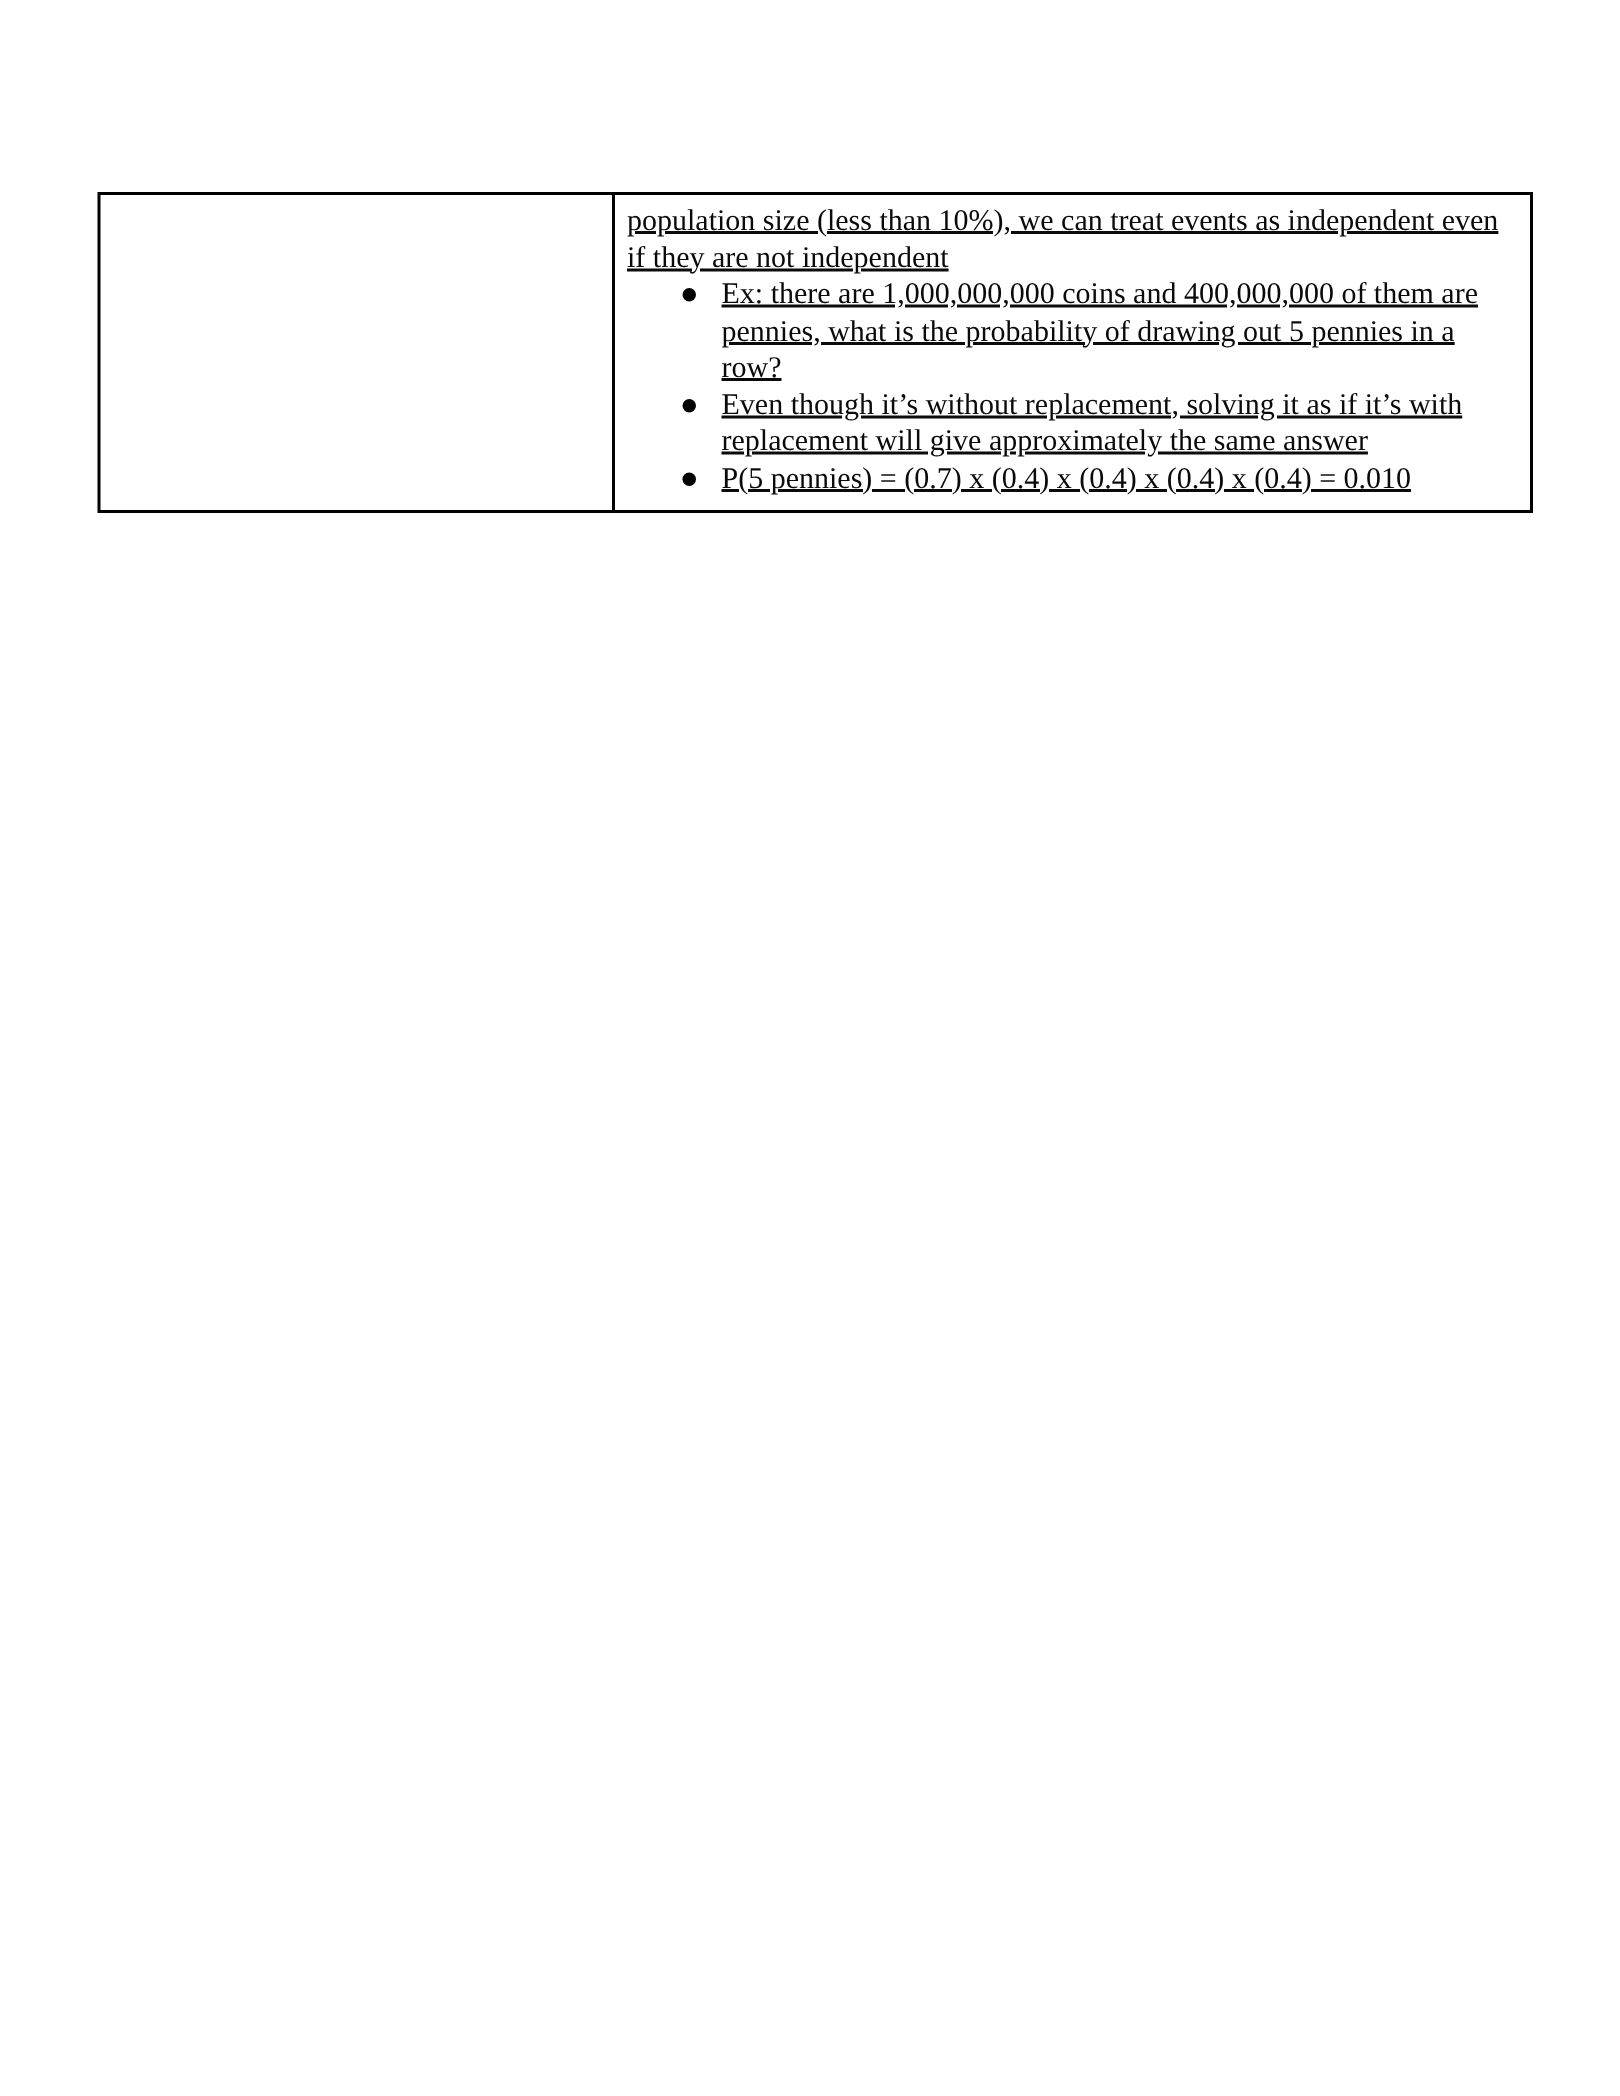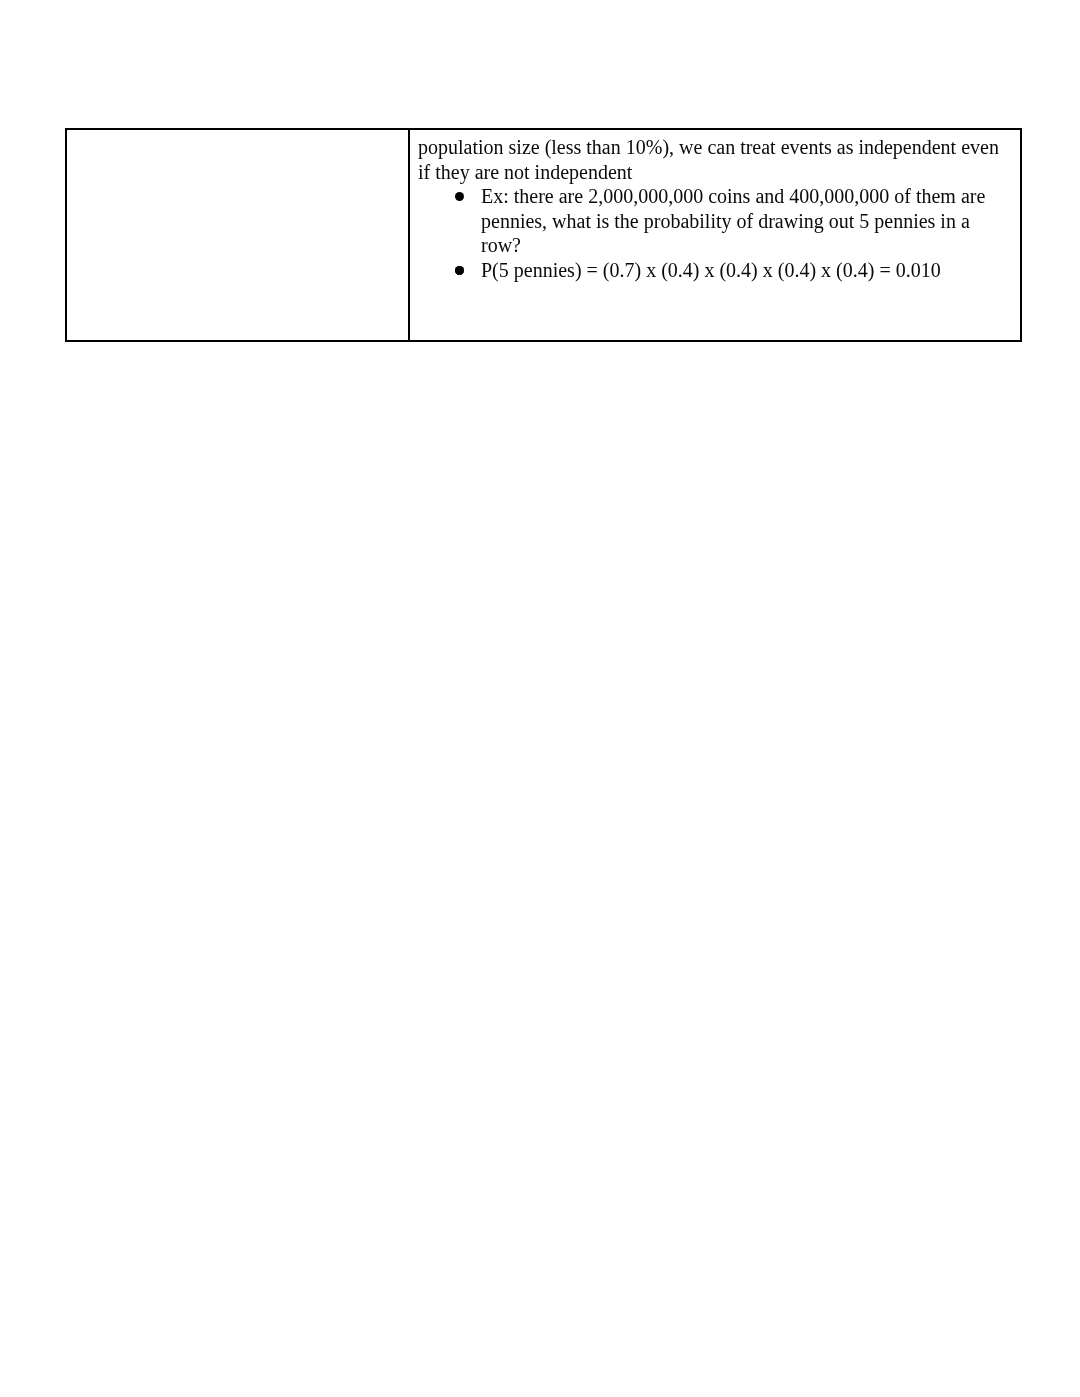--- a/index.html
+++ b/index.html
@@ -19,20 +19,21 @@
   }
   .doc-table {
     position: absolute;
     left: 65px;
     top: 128px;
     width: 957px;
     min-height: 214px;
     border: 2px solid #000000;
     display: flex;
     align-items: stretch;
+    text-decoration: underline;
   }
   .cell {
     font-size: 20px;
     line-height: 24.5px;
   }
   .cell-left {
     width: 343px;
     flex: 0 0 343px;
     border-right: 2px solid #000000;
     padding: 5px 8px;
@@ -67,24 +68,25 @@
 <body>
 
 <div class="page">
   <div class="doc-table">
     <div class="cell cell-left"></div>
     <div class="cell cell-right">
       <p>population size (less than 10%), we can treat events as independent even if they are not independent</p>
       <ul class="doc-bullets">
         <li>
           <span class="dot"></span>
-          <span>Ex: there are 2,000,000,000 coins and 400,000,000 of them are pennies, what is the probability of drawing out 5 pennies in a row?</span>
+          <span>Ex: there are 1,000,000,000 coins and 400,000,000 of them are pennies, what is the probability of drawing out 5 pennies in a row?</span>
         </li>
         <li>
           <span class="dot"></span>
+          <span>Even though it’s without replacement, solving it as if it’s with replacement will give approximately the same answer</span>
         </li>
         <li>
           <span class="dot"></span>
           <span>P(5 pennies) = (0.7) x (0.4) x (0.4) x (0.4) x (0.4) = 0.010</span>
         </li>
       </ul>
     </div>
   </div>
 </div>
 

